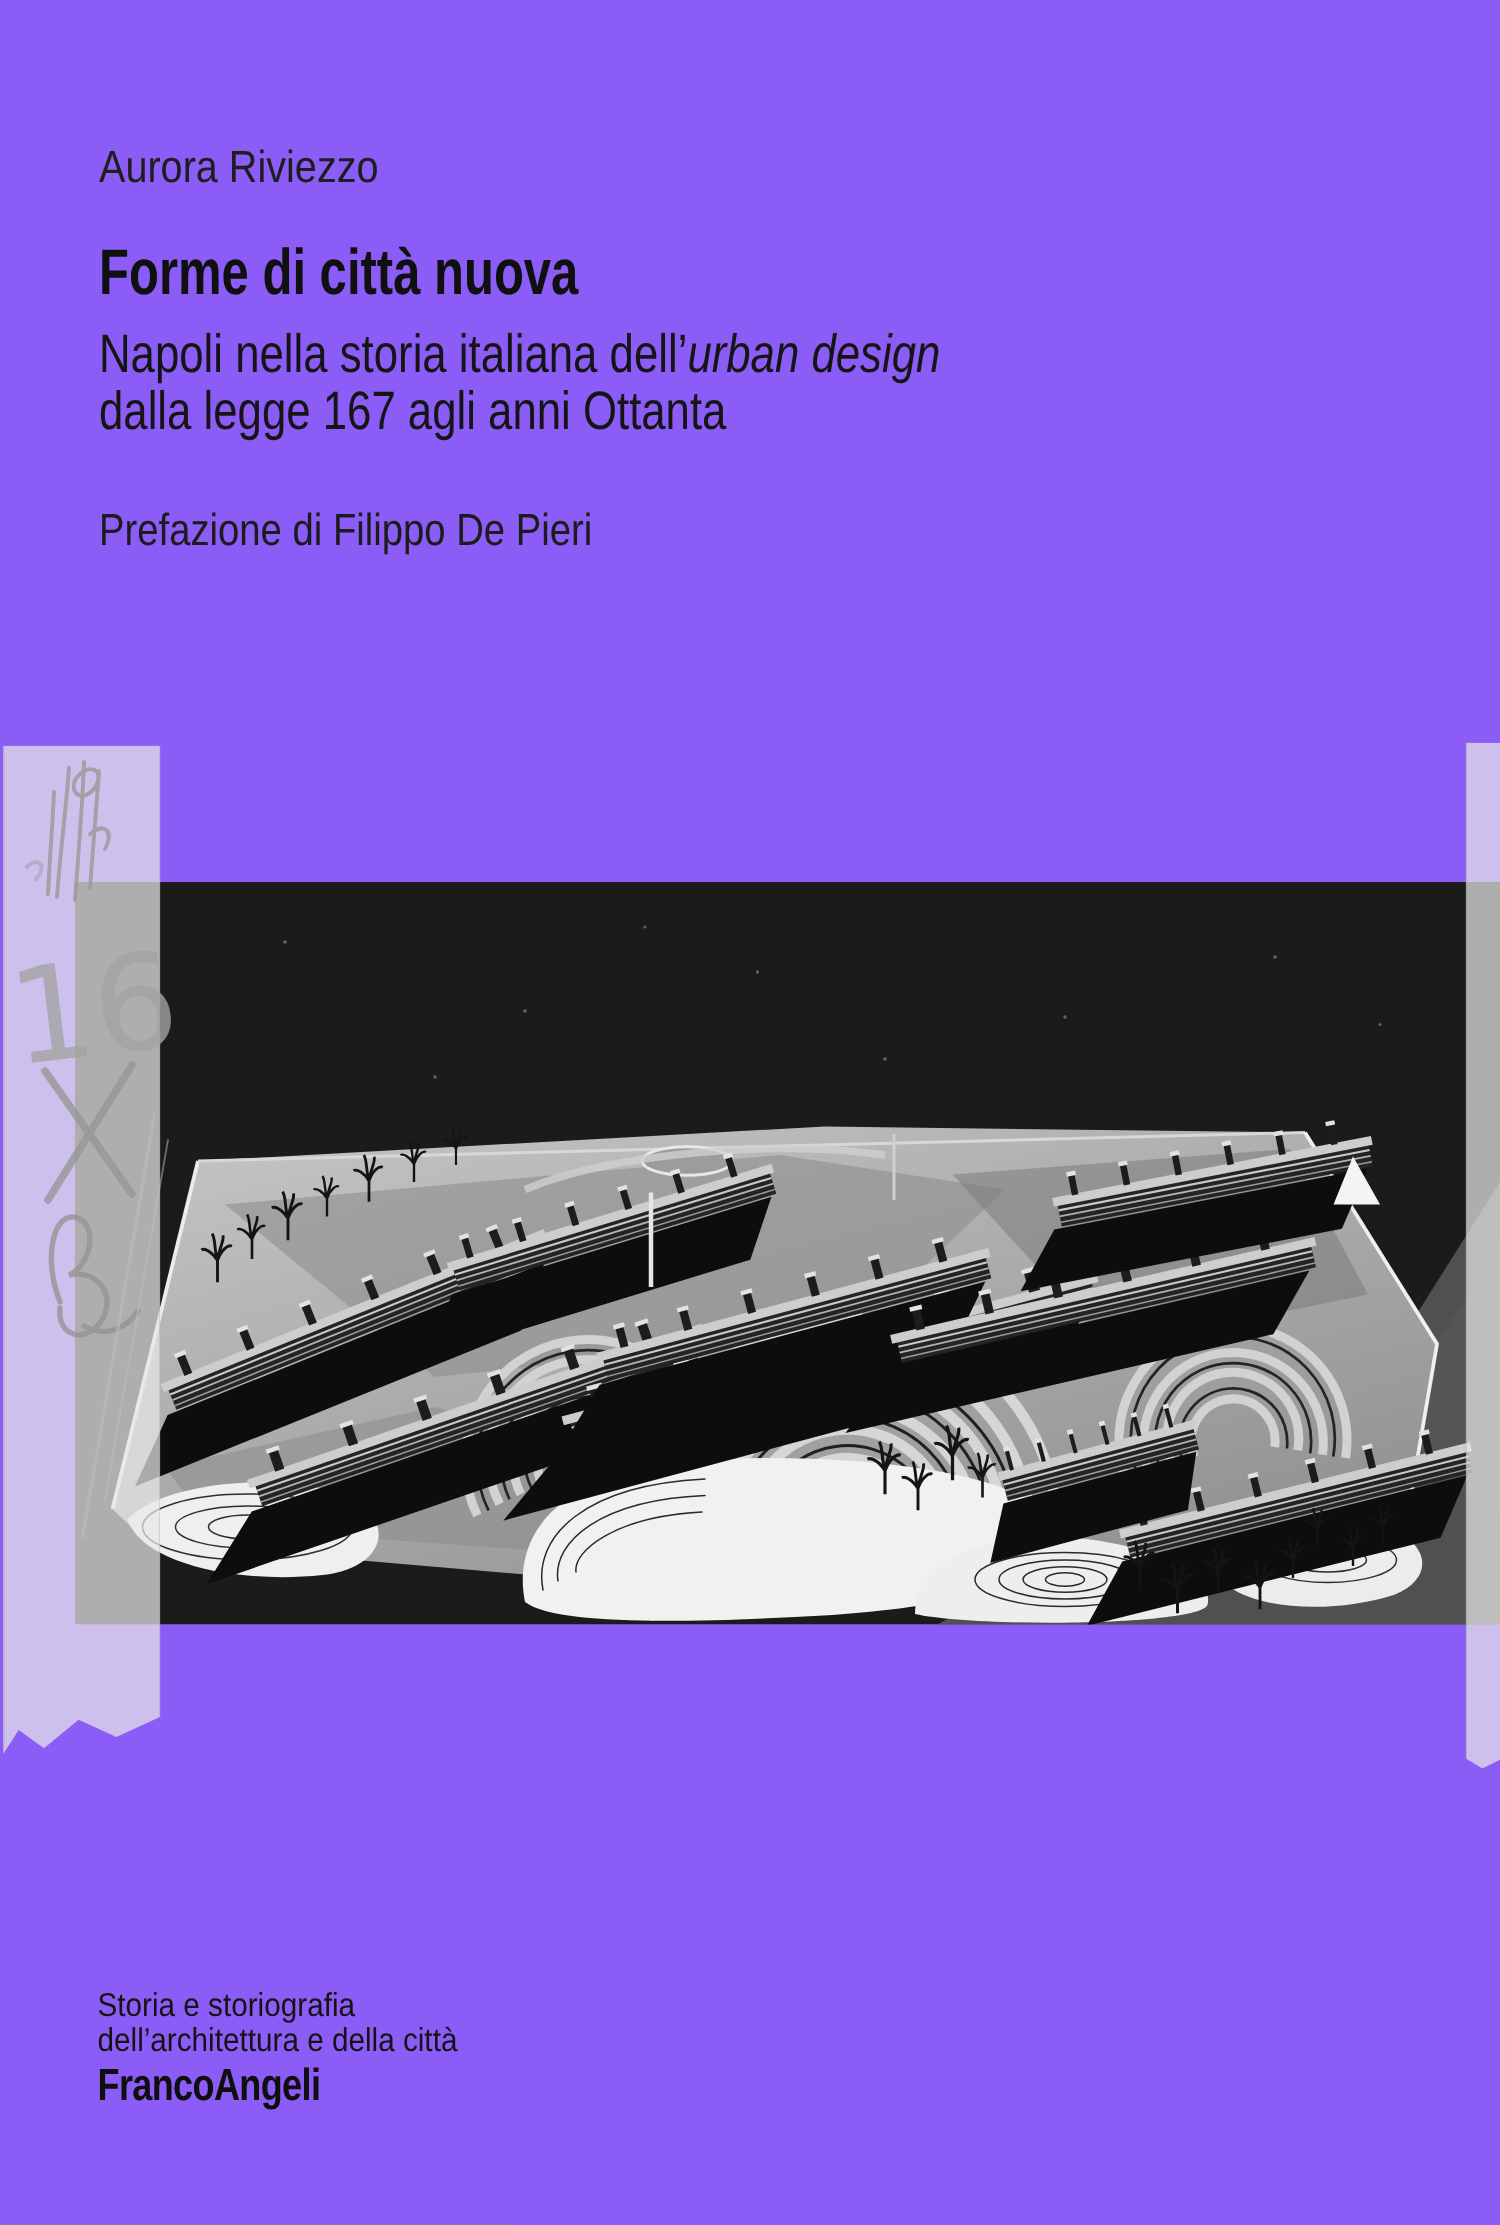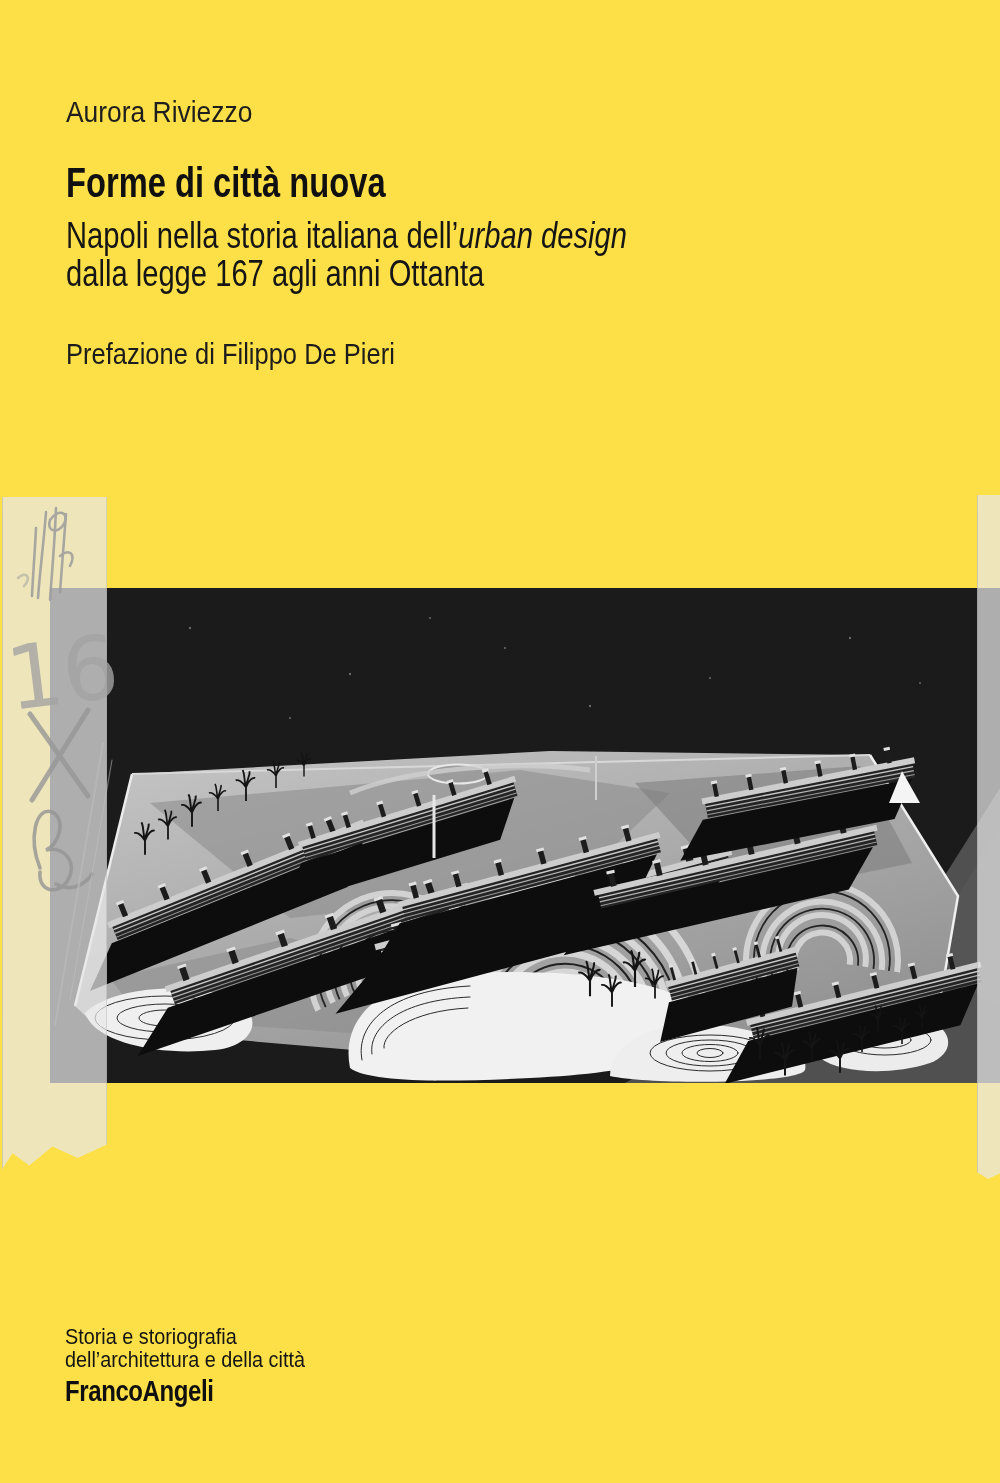--- a/index.html
+++ b/index.html
@@ -1,18 +1,18 @@
 <!DOCTYPE html>
 <html><head>
 <meta charset="utf-8">
 <style>
   html,body{margin:0;padding:0;background:#888;}
   .page{
     position:relative;width:1000px;height:1483px;margin:0 auto;
-    background:#fde047;overflow:hidden;
+    background:#8b5cf6;overflow:hidden;
     font-family:"Liberation Sans",sans-serif;color:#161616;
   }
   .condensed{display:inline-block;transform-origin:left top;white-space:nowrap;}
   .abs{position:absolute;}
   .author{left:66px;top:95px;font-size:30px;transform:scaleX(.88);color:#1e1e1e;}
   .title{left:66px;top:158px;font-size:43px;font-weight:bold;transform:scaleX(.76);color:#101010;margin:0;}
   .subtitle{left:66px;top:217px;font-size:36px;line-height:38px;transform:scaleX(.81);color:#151515;}
   .subtitle em{font-style:italic;}
   .preface{left:66px;top:337px;font-size:30px;transform:scaleX(.85);color:#1c1c1c;}
   .photo{left:50px;top:588px;width:950px;height:495px;}

